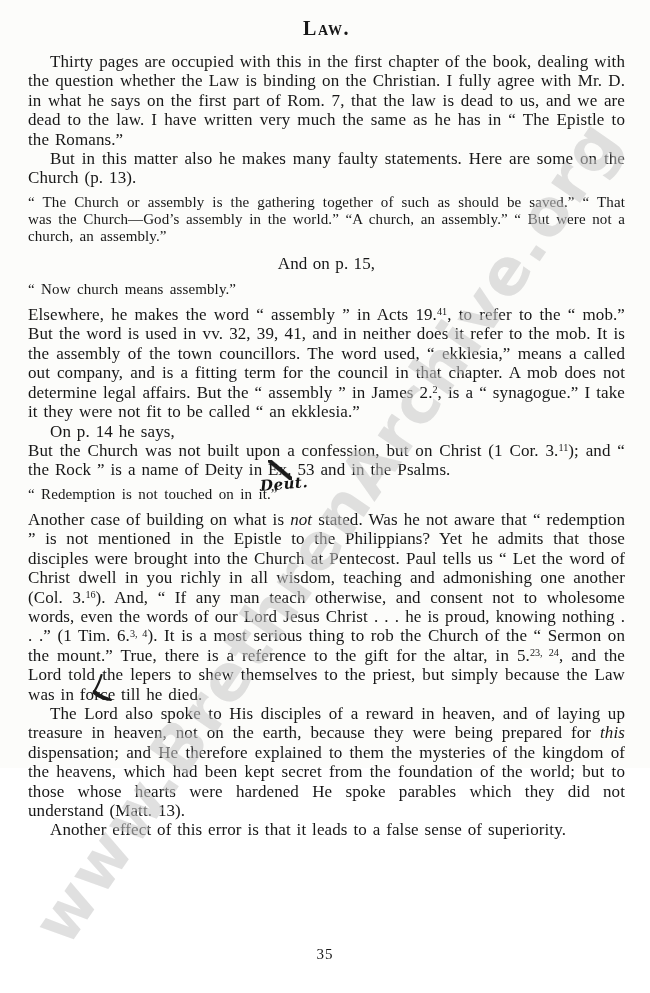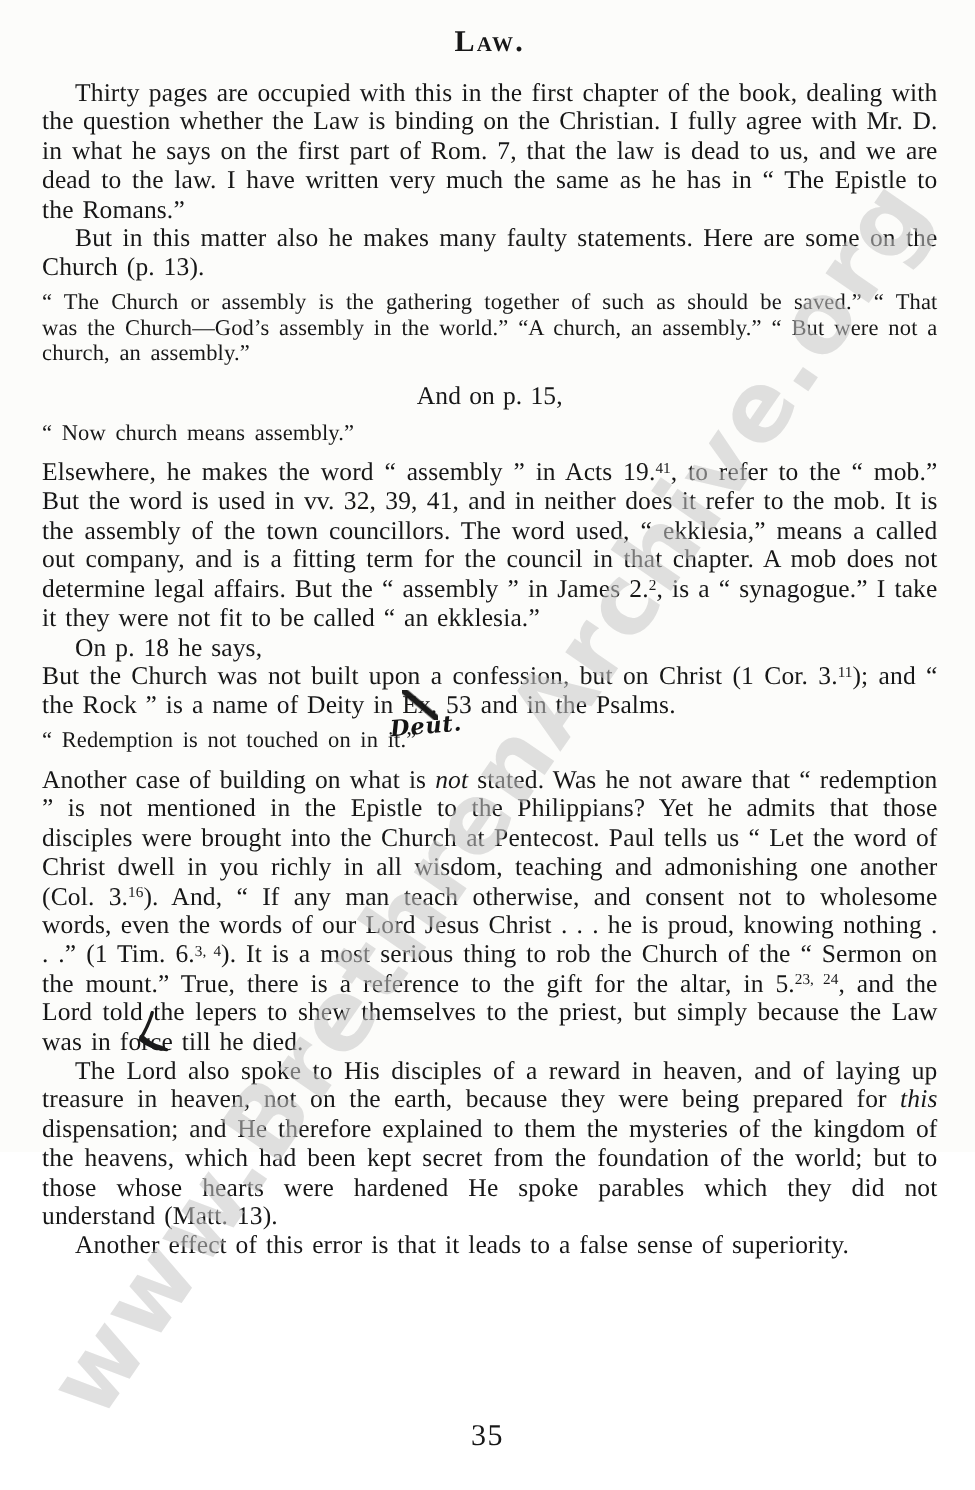--- a/index.html
+++ b/index.html
@@ -96,21 +96,21 @@
     color: rgba(198, 198, 198, 0.55);
     z-index: 6;
     pointer-events: none;
   }
   .page-number {
     position: absolute;
     left: 0;
     top: 946px;
     width: 650px;
     text-align: center;
-    font-size: 20px;
+    font-size: 15px;
     letter-spacing: 1px;
   }
   .ink-mark {
     position: absolute;
     left: 88px;
     top: 674px;
     z-index: 2;
     pointer-events: none;
   }
 </style>
@@ -121,21 +121,21 @@
 
   <h1 class="page-title">Law.</h1>
 
   <main id="page-body">
       <p class="para indent"><span>Thirty pages are occupied with this in the first chapter of the book, dealing with the question whether the Law is binding on the Christian. I fully agree with Mr. D. in what he says on the first part of Rom. 7, that the law is dead to us, and we are dead to the law.  I have written very much the same as he has in “ The Epistle to the Romans.”</span></p>
       <p class="para indent"><span>But in this matter also he makes many faulty statements.  Here are some on the Church (p. 13).</span></p>
       <p class="para quote"><span>“ The Church or assembly is the gathering together of such as should be saved.”  “ That was the Church—God’s assembly in the world.”  “A church, an assembly.”  “ But were not a church, an assembly.”</span></p>
       <p class="para aside"><span>And on p. 15,</span></p>
       <p class="para quote"><span>“ Now church means assembly.”</span></p>
       <p class="para plain"><span>Elsewhere, he makes the word “ assembly ” in Acts 19.</span><sup>41</sup><span>, to refer to the “ mob.”  But the word is used in vv. 32, 39, 41, and in neither does it refer to the mob.  It is the assembly of the town councillors.  The word used, “ ekklesia,” means a called out company, and is a fitting term for the council in that chapter.  A mob does not determine legal affairs. But the “ assembly ” in James 2.</span><sup>2</sup><span>, is a “ synagogue.”  I take it they were not fit to be called “ an ekklesia.”</span></p>
-      <p class="para indent"><span>On p. 18 he says,</span></p>
+      <p class="para indent"><span>On p. 14 he says,</span></p>
       <p class="para plain"><span>But the Church was not built upon a confession, but on Christ (1 Cor. 3.</span><sup>11</sup><span>); and “ the Rock ” is a name of Deity in </span><span class="strike-wrap"><span class="strike">Ex.</span><span class="annotation">Deut.</span></span><span> 53 and in the Psalms.</span></p>
       <p class="para quote"><span>“ Redemption is not touched on in it.”</span></p>
       <p class="para plain"><span>Another case of building on what is </span><em>not</em><span> stated.  Was he not aware that “ redemption ” is not mentioned in the Epistle to the Philippians? Yet he admits that those disciples were brought into the Church at Pentecost.  Paul tells us “ Let the word of Christ dwell in you richly in all wisdom, teaching and admonishing one another (Col. 3.</span><sup>16</sup><span>).  And, “ If any man teach otherwise, and consent not to wholesome words, even the words of our Lord Jesus Christ . . . he is proud, knowing nothing . . .” (1 Tim. 6.</span><sup>3, 4</sup><span>).  It is a most serious thing to rob the Church of the “ Sermon on the mount.”  True, there is a reference to the gift for the altar, in 5.</span><sup>23, 24</sup><span>, and the Lord told the lepers to shew themselves to the priest, but simply because the Law was in force till he died.</span></p>
       <p class="para indent"><span>The Lord also spoke to His disciples of a reward in heaven, and of laying up treasure in heaven, not on the earth, because they were being prepared for </span><em>this</em><span> dispensation; and He therefore explained to them the mysteries of the kingdom of the heavens, which had been kept secret from the foundation of the world; but to those whose hearts were hardened He spoke parables which they did not understand (Matt. 13).</span></p>
       <p class="para indent"><span>Another effect of this error is that it leads to a false sense of superiority.</span></p>
     </main>
 
   <svg class="ink-mark" width="34" height="34" viewBox="0 0 34 34">
     <path d="M13.5,1 C12,7 9,13 5.5,19 C11,23.5 17,25.5 23,25.8" fill="none" stroke="#1b1b1b" stroke-width="2.2" stroke-linecap="round"></path>
     <path d="M6.5,17.5 C10.5,21.5 15,23.8 19.5,24.8" fill="none" stroke="#1b1b1b" stroke-width="3.4" stroke-linecap="round"></path>

